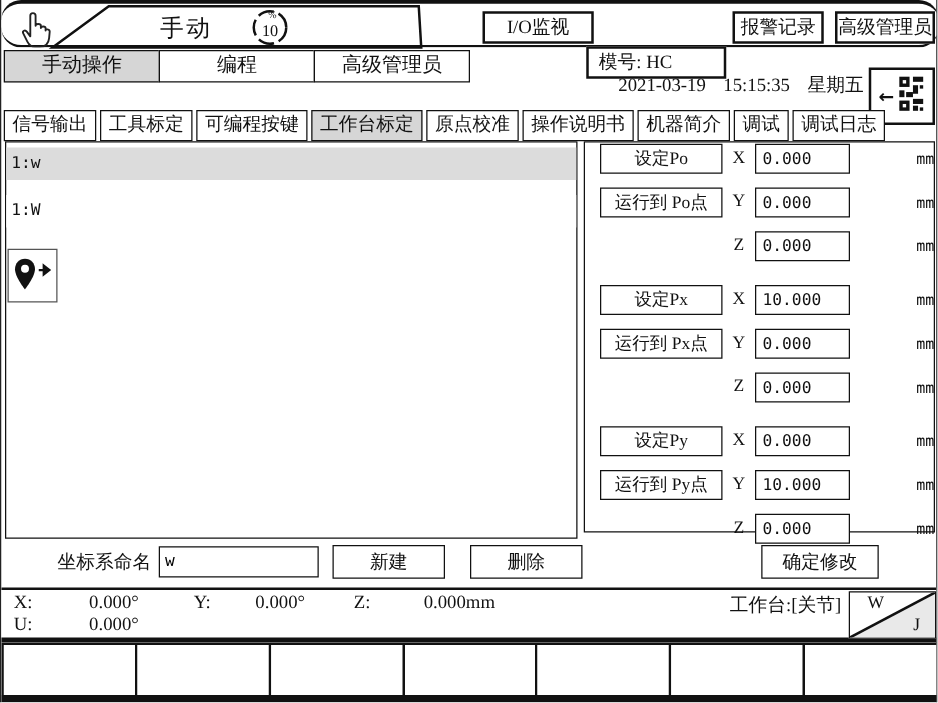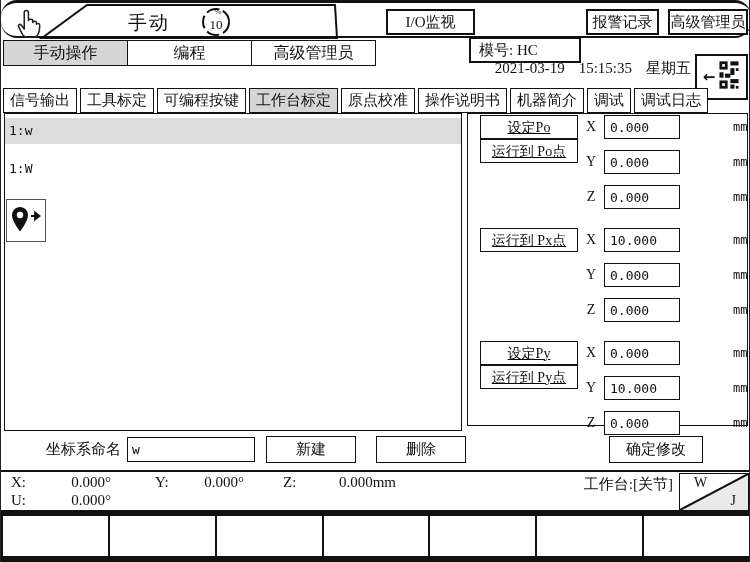--- a/index.html
+++ b/index.html
@@ -78,21 +78,21 @@
     position: absolute; left: 1px; top: 85px; width: 40px; height: 43px;
     border: 1px solid #555; background:#fff; display: flex; align-items: center; justify-content: center;
   }
 
   
   #right-panel {
     position: absolute; top: 113px; left: 466px; width: 281px; height: 313px;
     border: 1px solid #111; background: #fff; padding-top: 1px;
   }
   .group { display: flex; margin-bottom: 19px; }
-  .group-buttons { width: 122px; display: flex; flex-direction: column; padding-left: 12px; text-decoration: underline; }
+  .group-buttons { width: 122px; display: flex; flex-direction: column; gap: 11px; padding-left: 12px; }
   .pt-btn {
     width: 98px; height: 24px; border: 1px solid #111; background: #fff;
     font-size: 14px; font-family: "Liberation Serif", serif; line-height: 21px; color:#111;
   }
   .group-axes { display: flex; flex-direction: column; gap: 11px; }
   .axis-row { display: flex; align-items: center; height: 24px; }
   .axis-label { width: 26px; text-align: center; font-size: 14px; color:#111; }
   .axis-input {
     width: 76px; height: 24px; border: 1px solid #111; padding-left: 5px;
     font-family: "DejaVu Sans Mono", monospace; font-size: 13px; color:#111; background:#fff;
@@ -254,20 +254,21 @@
         <div class="axis-row">
           <span class="axis-label">Z</span>
           <input class="axis-input" value="0.000" style="">
           <span class="unit">mm</span>
         </div>
       </div>
     </div>
 
     <div class="group">
       <div class="group-buttons">
+        <button class="pt-btn">设定Px</button>
         <button class="pt-btn">运行到 Px点</button>
       </div>
       <div class="group-axes">
         <div class="axis-row">
           <span class="axis-label">X</span>
           <input class="axis-input" value="10.000" style="">
           <span class="unit">mm</span>
         </div>
         <div class="axis-row">
           <span class="axis-label">Y</span>

